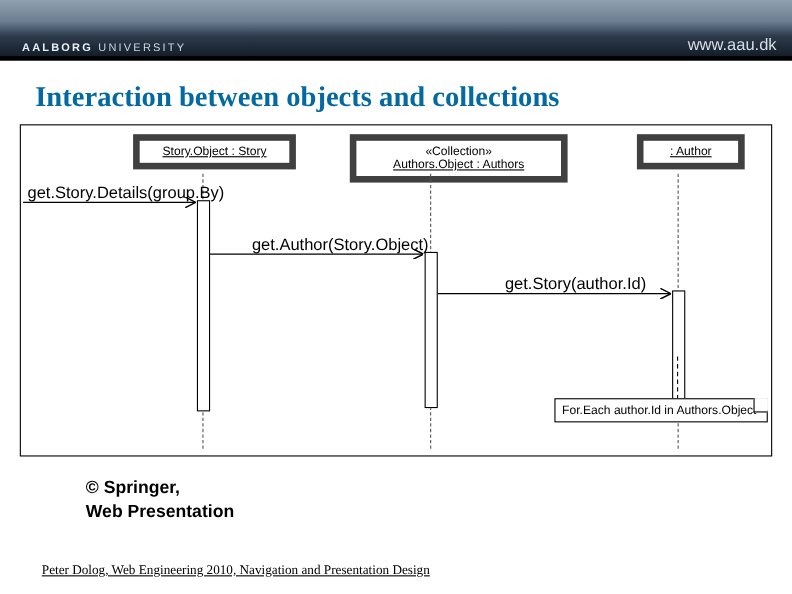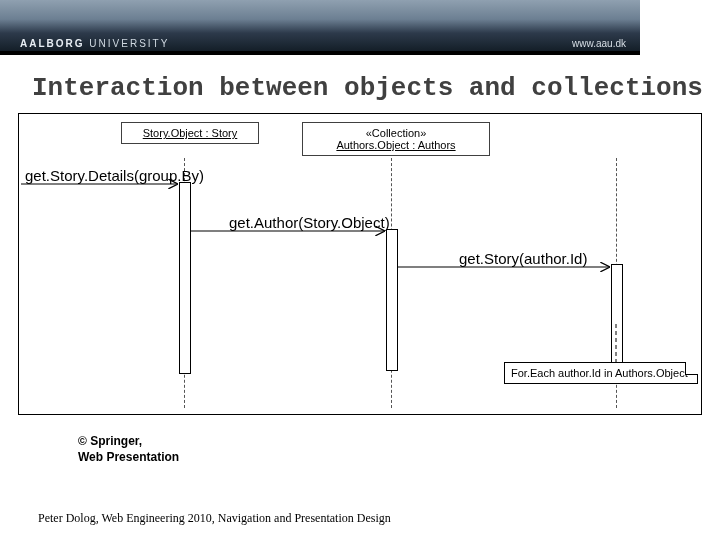--- a/index.html
+++ b/index.html
@@ -1,60 +1,63 @@
 <!DOCTYPE html>
 <html><head>
 <meta charset="utf-8">
 <style>
   html,body{margin:0;padding:0;width:720px;height:540px;font-family:Arial,Helvetica,sans-serif;background:#fff;color:#000;overflow:hidden}
-  .banner{position:relative;width:640px;height:55px;background:linear-gradient(#8fa0b0 0%,#6c7f92 35%,#2d3a4b 60%,#0e1820 100%)}
+  .banner{position:relative;width:720px;height:55px;background:linear-gradient(#8fa0b0 0%,#6c7f92 35%,#2d3a4b 60%,#0e1820 100%)}
   .banner::after{content:"";position:absolute;left:0;right:0;bottom:0;height:4px;background:#000}
   .banner-logo{position:absolute;left:20px;bottom:6px;font-size:10px;font-weight:bold;letter-spacing:2px;color:#e8eef4}
   .banner-logo span.univ{font-weight:normal;color:#cfd8e0}
-  .banner-url{position:absolute;right:14px;bottom:6px;font-size:10px;color:#d8dfe6}
-  .title{margin:18px 0 10px 32px;font-family:Liberation Mono, monospace;font-size:26px;font-weight:bold;color:#404040}
+  .banner-url{position:absolute;right:14px;bottom:6px;font-size:15px;color:#d8dfe6}
+  .title{margin:18px 0 10px 32px;font-family:Liberation Serif, serif;font-size:26px;font-weight:bold;color:#0369a1}
   .diagram-wrap{margin:0 18px;border:1px solid #000;height:300px;position:relative;background:#fff}
   .sd{position:absolute;inset:0}
   
-  .obj-box{position:absolute;top:8px;border:1px solid #404040;background:#fff;font-size:11px;text-align:center;padding:4px 8px;white-space:nowrap}
+  .obj-box{position:absolute;top:8px;border:6px solid #404040;background:#fff;font-size:11px;text-align:center;padding:4px 8px;white-space:nowrap}
   .obj-box .u{text-decoration:underline}
   .life{position:absolute;top:44px;bottom:6px;width:0;border-left:1px dashed #555}
   .activation{position:absolute;width:10px;background:#fff;border:1px solid #000}
   .msg-label{position:absolute;font-size:15px;white-space:nowrap}
   .note-box{position:absolute;border:1px solid #000;background:#fff;font-size:11px;padding:4px 6px}
   .note-box::after{content:"";position:absolute;top:-1px;right:-1px;width:12px;height:12px;background:#fff;border-left:1px solid #000;border-bottom:1px solid #000;transform-origin:top right}
   .note-fold{position:absolute;top:-1px;right:-1px;width:0;height:0;border-left:12px solid transparent;border-top:12px solid #000}
   .note-fold::after{content:"";position:absolute;top:-12px;left:-11px;width:0;height:0;border-left:11px solid transparent;border-top:11px solid #fff}
   
   svg.arrows{position:absolute;inset:0;width:100%;height:100%}
-  .credit{margin:18px 0 0 78px;font-size:12px;font-weight:bold;line-height:1.35}
-  .footer{position:absolute;left:38px;bottom:14px;font-size:12px;font-family:"Times New Roman",Times,serif}
+  .credit{margin:18px 0 0 78px;font-size:16px;font-weight:bold;line-height:1.35}
+  .footer{position:absolute;left:38px;bottom:14px;font-size:12px;text-decoration:underline;font-family:"Times New Roman",Times,serif}
 </style>
 </head>
 <body>
 
 <div class="banner">
   <div class="banner-logo">
     <span>AALBORG</span>
     <span class="univ">UNIVERSITY</span>
   </div>
   <div class="banner-url">www.aau.dk</div>
 </div>
 
 <div class="title">Interaction between objects and collections</div>
 
 <div class="diagram-wrap">
   <div class="sd">
 
     <div class="obj-box" style="left:102px;width:120px">
       <span class="u">Story.Object : Story</span>
     </div>
-    <div class="obj-box" style="left:283px;width:170px">
+    <div class="obj-box" style="left:299px;width:170px">
       <span>«Collection»</span><br>
       <span class="u">Authors.Object : Authors</span>
+    </div>
+    <div class="obj-box" style="left:560px;width:70px">
+      <span class="u">: Author</span>
     </div>
 
     <div class="life" style="left:165px"></div>
     <div class="life" style="left:372px"></div>
     <div class="life" style="left:597px"></div>
 
     <div class="activation" style="left:160px;top:68px;height:190px"></div>
     <div class="activation" style="left:367px;top:115px;height:140px"></div>
     <div class="activation" style="left:592px;top:150px;height:105px"></div>
 

